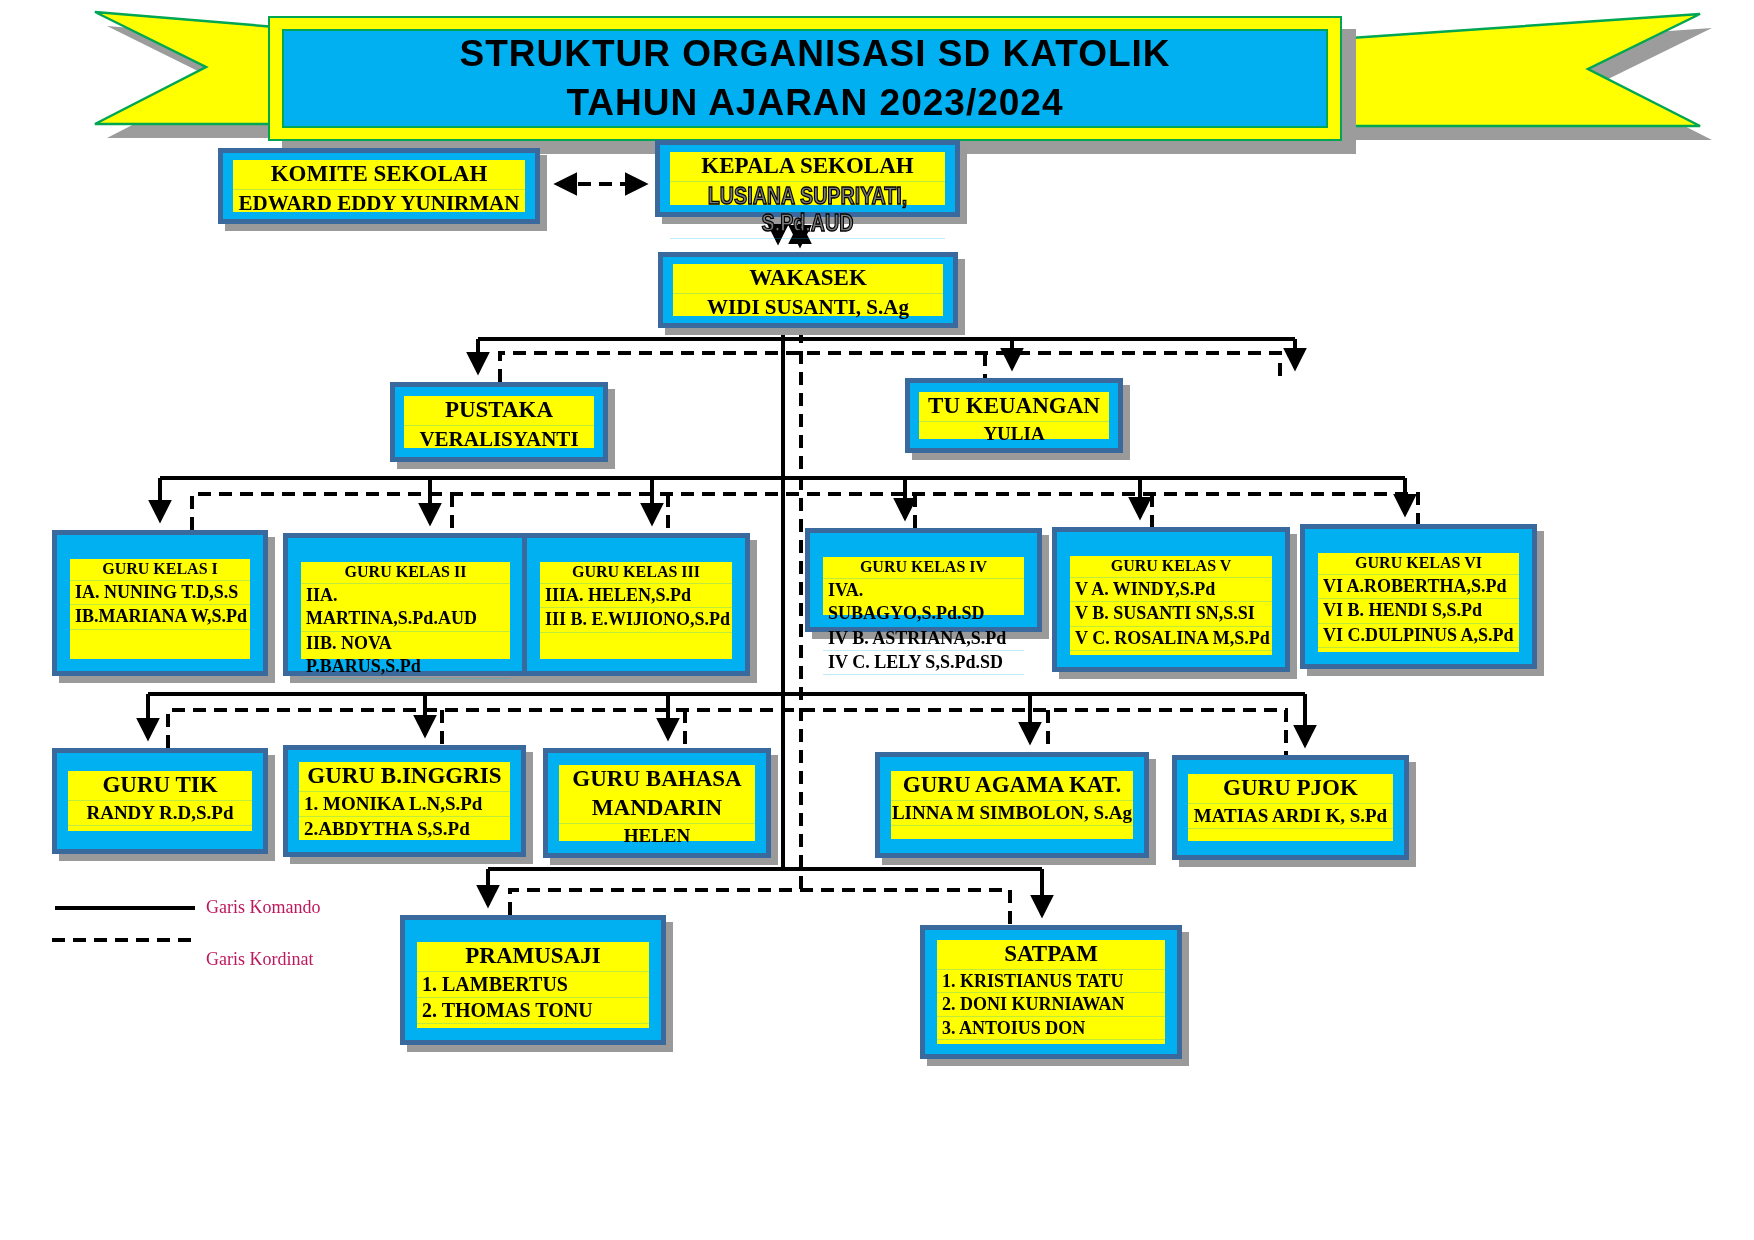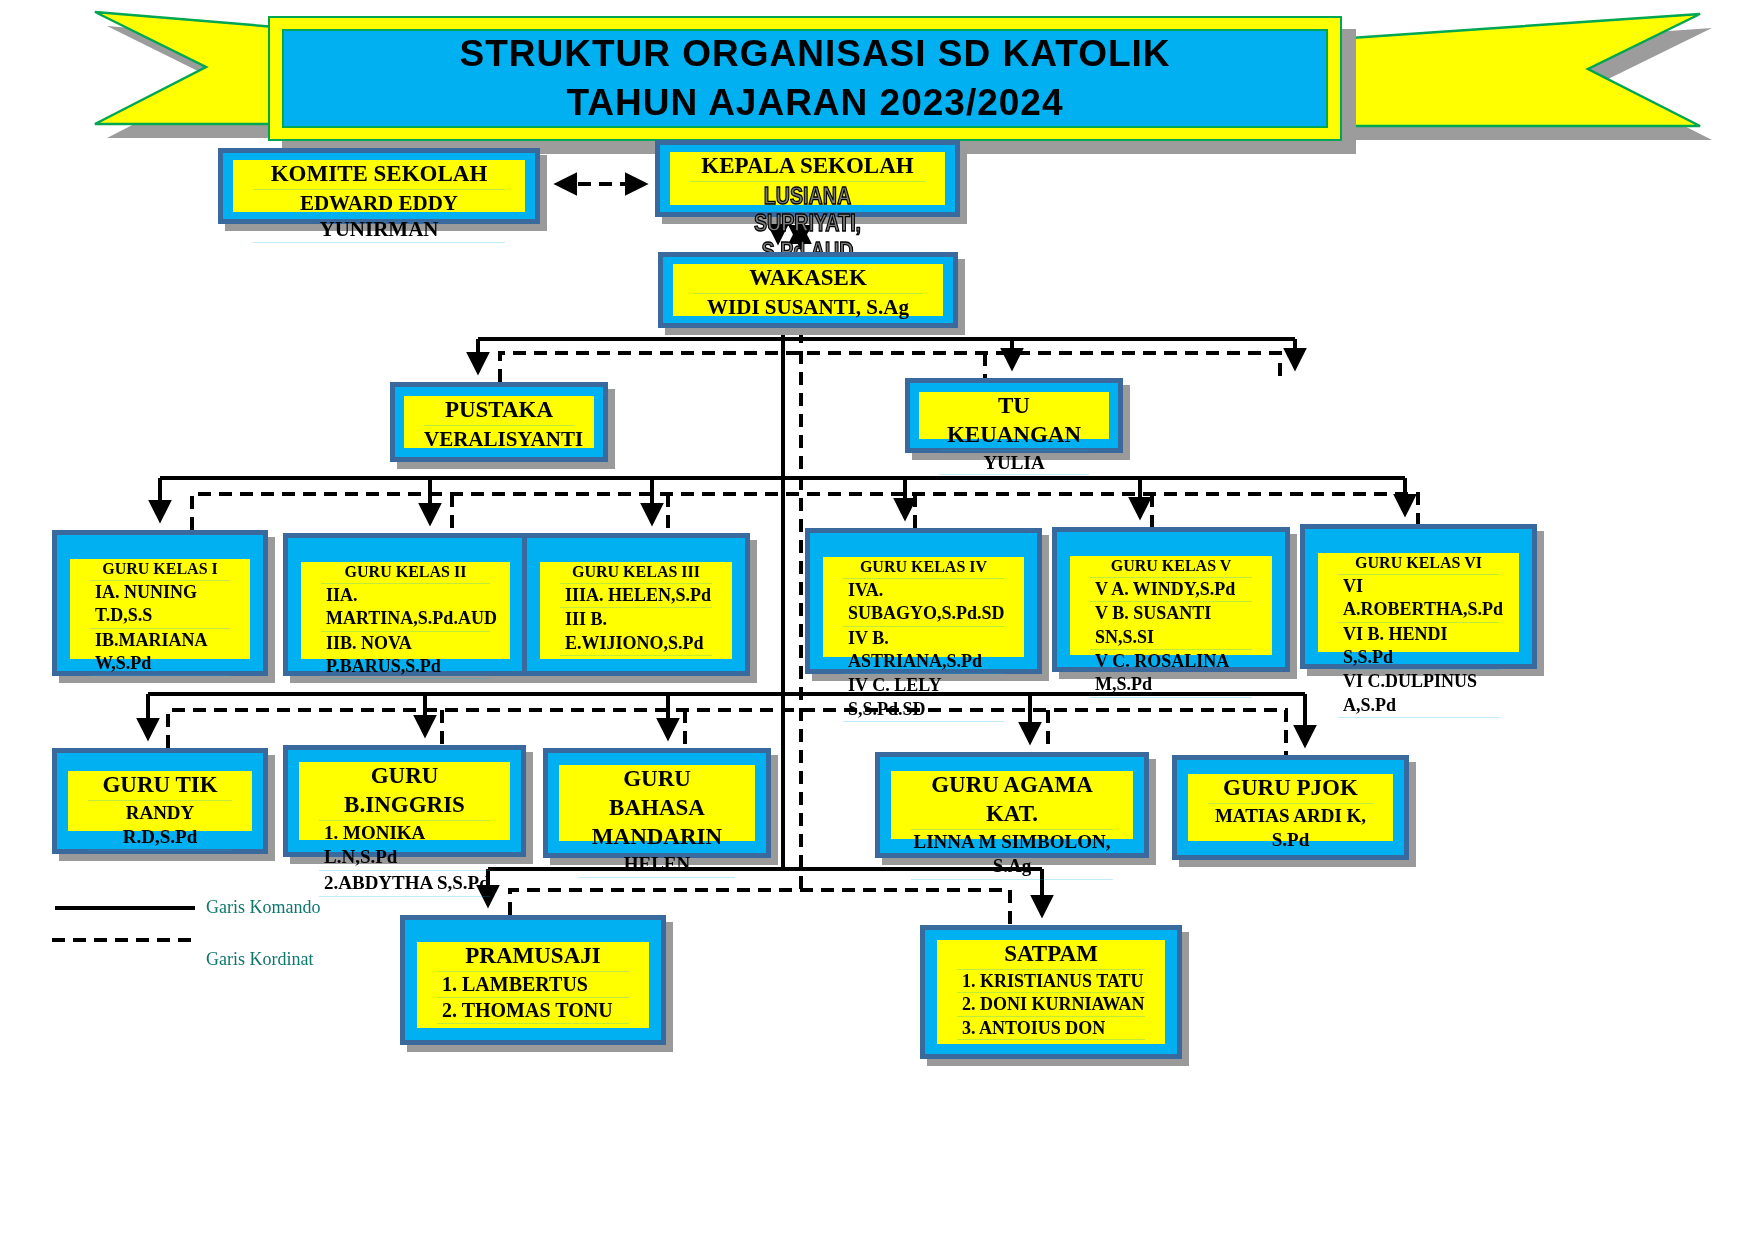--- a/index.html
+++ b/index.html
@@ -17,21 +17,21 @@
   #banner-inner{position:absolute;left:12px;top:11px;right:12px;bottom:11px;
               background:#00b0f0;border:2px solid #00a651;
               display:flex;flex-direction:column;justify-content:center;align-items:center;gap:8px;}
   .banner-line{font-family:"Liberation Sans",sans-serif;font-weight:bold;
               font-size:37px;letter-spacing:1px;color:#000;line-height:1.1;margin-left:20px;}
 
   
   .box{position:absolute;box-sizing:border-box;border:5px solid #3a6a9d;background:#00b0f0;
        box-shadow:7px 7px 0 #9a9a9a;z-index:4;}
   .panel{position:absolute;background:#ffff00;display:flex;flex-direction:column;
-         justify-content:flex-start;padding:0 20px;box-sizing:border-box;}
+         justify-content:flex-start;padding:0 0;box-sizing:border-box;}
   .bt{font-weight:bold;text-align:center;font-size:23px;line-height:1.25;color:#000;
       border-bottom:1px solid rgba(0,176,240,.25);}
   .bn{font-weight:bold;font-size:21px;line-height:1.25;color:#000;text-align:center;
       border-bottom:1px solid rgba(0,176,240,.25);}
   .left{text-align:left;padding-left:5px;}
   .outline-name{font-family:"Liberation Sans",sans-serif;display:inline-block;
       transform:scaleX(.82);transform-origin:center;color:#7a7a7a;
       -webkit-text-stroke:1.3px #000;font-size:24px;font-weight:bold;line-height:1.15;}
 
   
@@ -46,42 +46,42 @@
   #b-komite{left:218px;top:148px;width:322px;height:76px;}
   #b-kepala{left:655px;top:140px;width:305px;height:77px;}
   #b-wakasek{left:658px;top:252px;width:300px;height:76px;}
   #b-pustaka{left:390px;top:382px;width:218px;height:80px;}
   #b-tukeu{left:905px;top:378px;width:218px;height:75px;}
   #b-tuadm{left:1178px;top:378px;width:212px;height:75px;}
   #b-tukeu .bn,#b-tuadm .bn{font-size:19px;}
   #b-k1{left:52px;top:530px;width:216px;height:146px;}
   #b-k2{left:283px;top:533px;width:245px;height:143px;}
   #b-k3{left:522px;top:533px;width:228px;height:143px;}
-  #b-k4{left:805px;top:528px;width:237px;height:146px;}
+  #b-k4{left:805px;top:528px;width:237px;height:104px;}
   #b-k5{left:1052px;top:527px;width:238px;height:145px;}
   #b-k6{left:1300px;top:524px;width:237px;height:145px;}
   #b-tik{left:52px;top:748px;width:216px;height:106px;}
   #b-tik .panel{top:18px;bottom:18px;left:11px;right:11px;}
   #b-ing{left:283px;top:745px;width:243px;height:112px;}
   #b-ing .panel{top:12px;bottom:12px;left:11px;right:11px;}
   #b-man{left:543px;top:748px;width:228px;height:110px;}
   #b-man .panel{top:12px;bottom:12px;left:11px;right:11px;}
   #b-aga{left:875px;top:752px;width:274px;height:106px;}
   #b-aga .panel{top:14px;bottom:14px;left:11px;right:11px;}
   #b-pjok{left:1172px;top:755px;width:237px;height:105px;}
   #b-pjok .panel{top:14px;bottom:14px;left:11px;right:11px;}
   #b-pra{left:400px;top:915px;width:266px;height:130px;}
   #b-pra .panel{top:22px;bottom:12px;left:12px;right:12px;}
   #b-sat{left:920px;top:925px;width:262px;height:134px;}
   #b-sat .panel{top:10px;bottom:10px;left:12px;right:12px;}
   #b-sat .bn{font-size:18px;}
   #b-pra .bn{font-size:20px;}
 
   
-  .leg-label{position:absolute;font-size:18px;color:#0f766e;z-index:4;font-family:"Liberation Serif",serif;}
+  .leg-label{position:absolute;font-size:18px;color:#be185d;z-index:4;font-family:"Liberation Serif",serif;}
   #leg1{left:206px;top:897px;}
   #leg2{left:206px;top:949px;}
 </style>
 </head>
 <body>
 
 <div id="canvas">
 
   <svg id="wires" viewBox="0 0 1754 1240" xmlns="http://www.w3.org/2000/svg">
     <defs>

